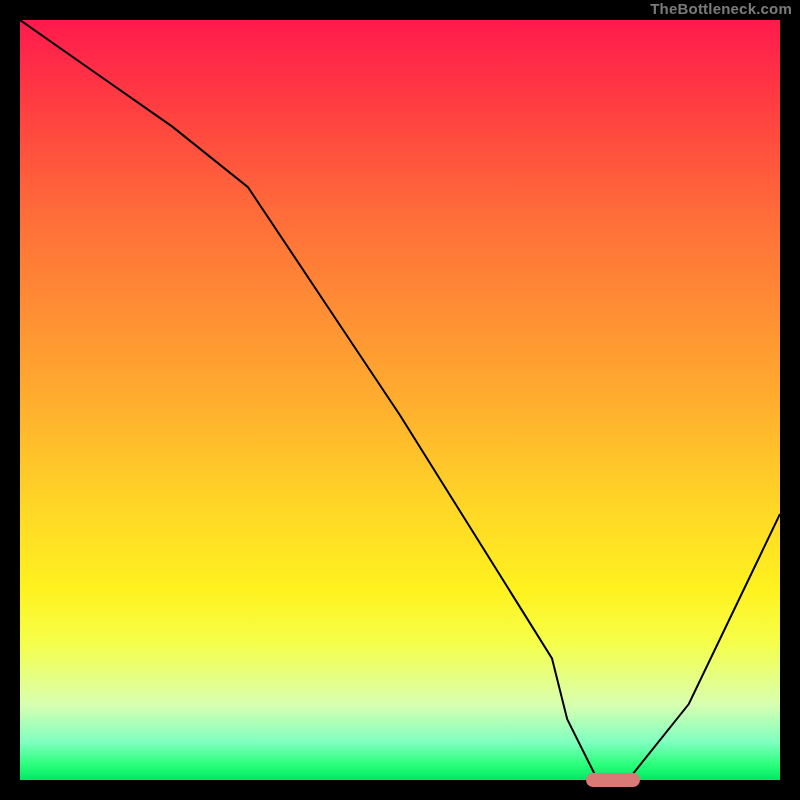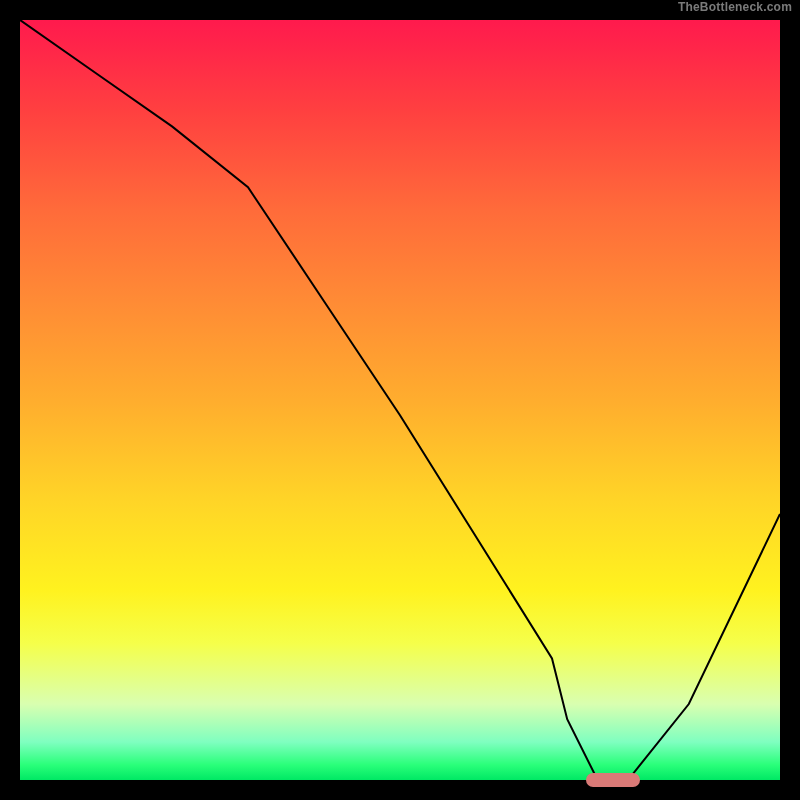--- a/index.html
+++ b/index.html
@@ -72,15 +72,15 @@
   <div class="plot">
 
     <svg class="curve" viewBox="0 0 100 100" preserveAspectRatio="none">
       <path id="curve-path" d="M0.00 0.00 L10.00 7.00 L20.00 14.00 L30.00 22.00 L40.00 37.00 L50.00 52.00 L60.00 68.00 L70.00 84.00 L72.00 92.00 L76.00 100.00 L80.00 100.00 L88.00 90.00 L100.00 65.00" fill="none" stroke="#000000" stroke-width="0.35" vector-effect="non-scaling-stroke" style="stroke-width: 2px;"></path>
     </svg>
 
     <div class="minimum-marker" id="min-marker" style="left: 78%; top: 100%; background: rgb(217, 122, 119);"></div>
 
   </div>
 
-  <div class="watermark" style="font-size: 12px;">TheBottleneck.com</div>
+  <div class="watermark" style="font-size: 15px;">TheBottleneck.com</div>
 
 </div>
 
 </body></html>

